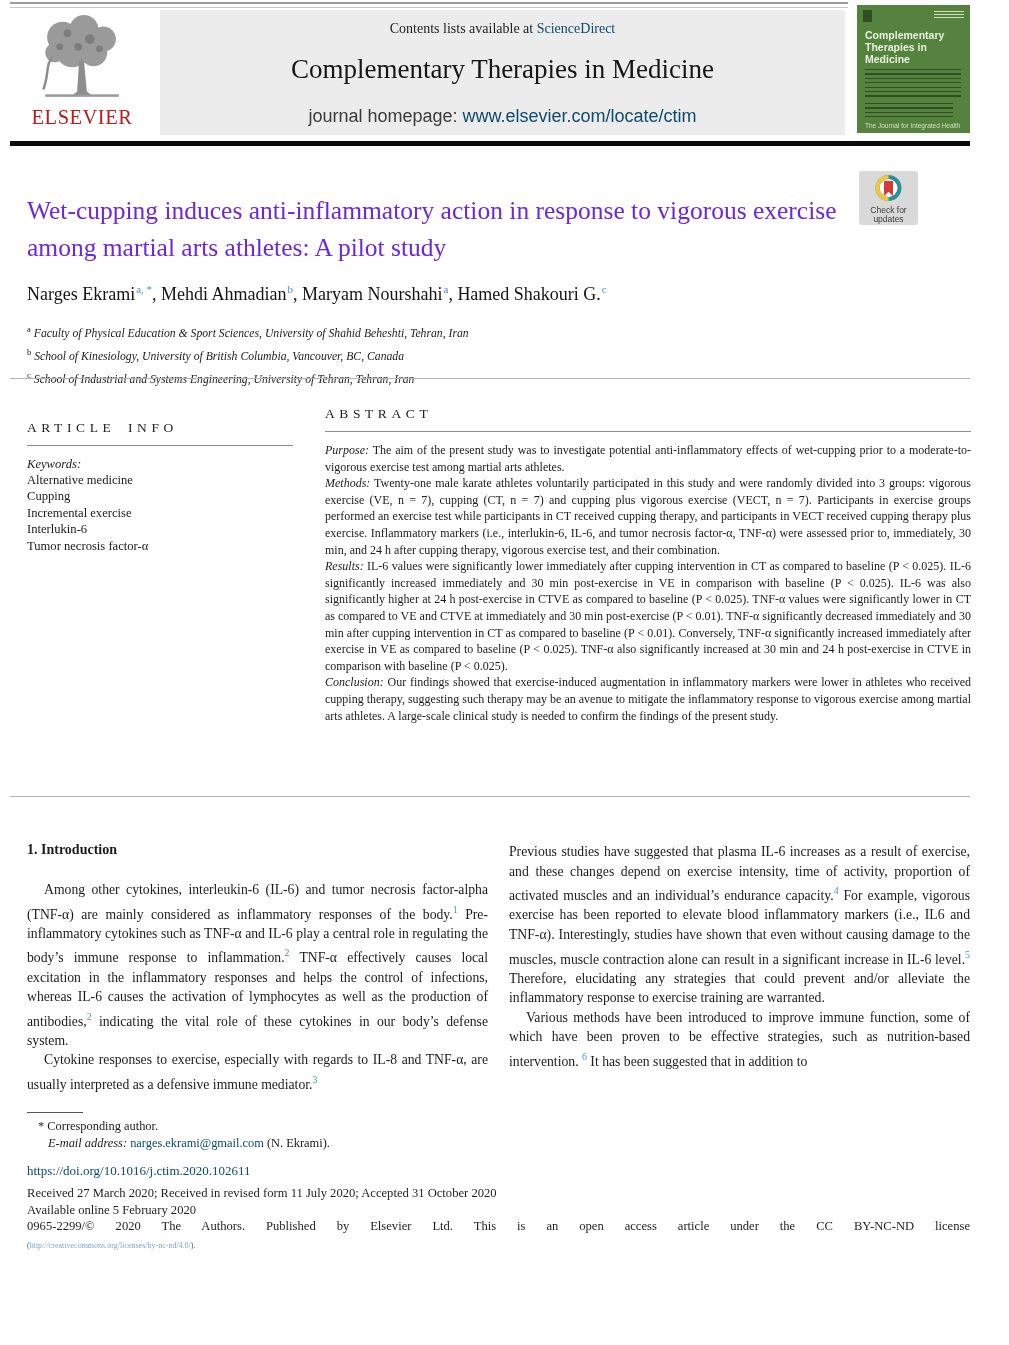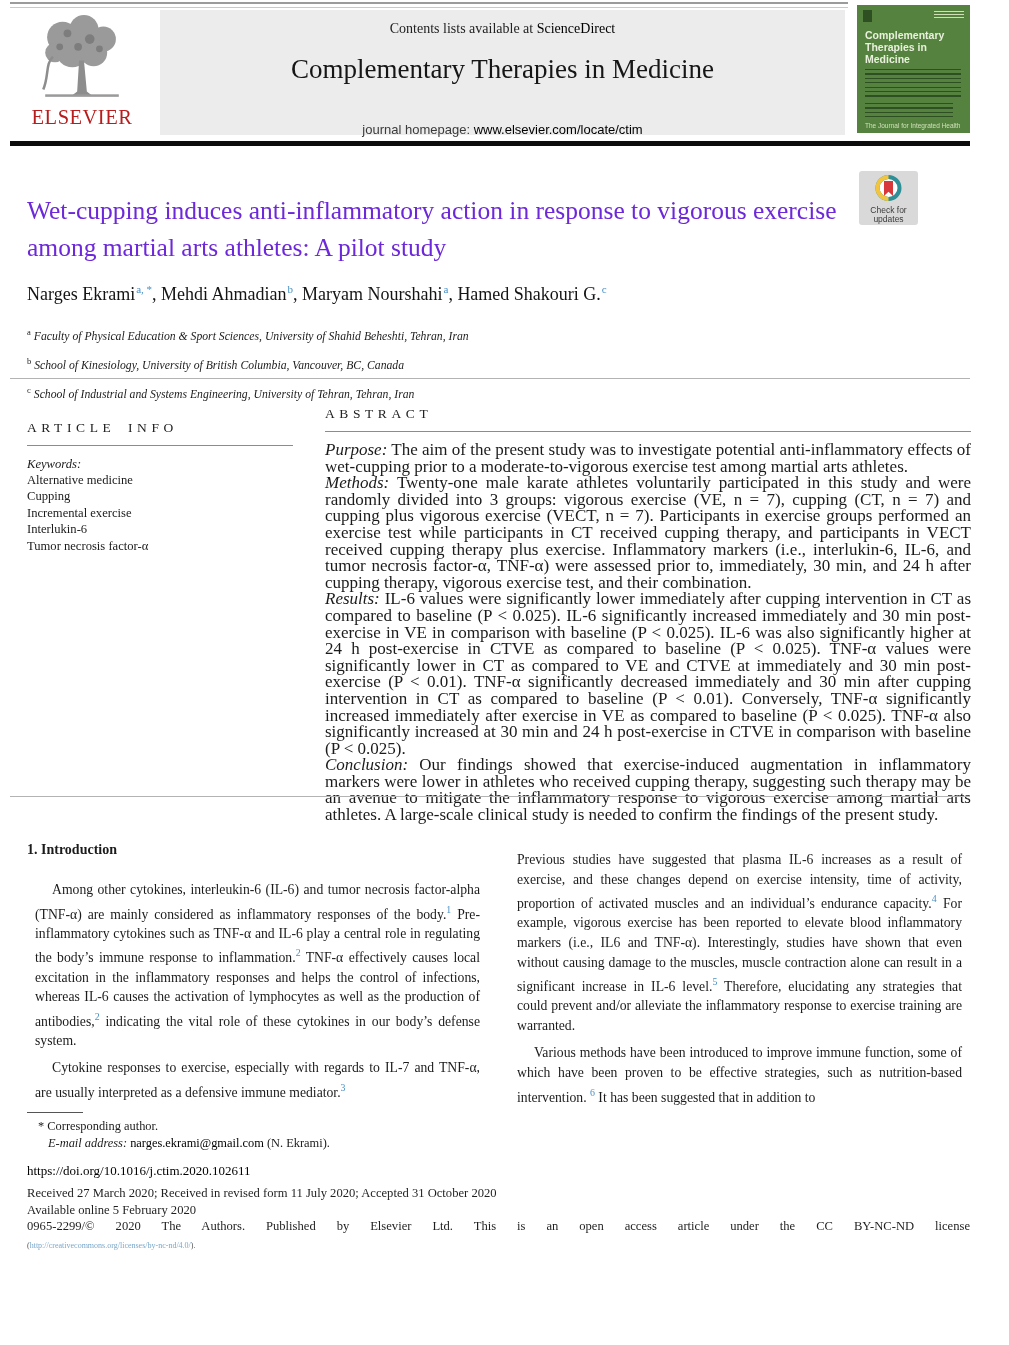--- a/index.html
+++ b/index.html
@@ -1,70 +1,70 @@
 <!DOCTYPE html>
 <html lang="en"><head>
 <meta charset="utf-8">
 <style>
   html,body{margin:0;padding:0;background:#fff;}
   #page{position:relative;width:1009px;height:1345px;background:#ffffff;
         font-family:"Liberation Serif",serif;color:#1b1b1b;overflow:hidden;}
   .abs{position:absolute;}
   a{text-decoration:none;cursor:pointer;}
-  .blue{color:#000000;}
+  .blue{color:#0c4a6e;}
   
   .rule-top-a{left:10px;top:2px;width:838px;height:2px;background:#9b9b9b;}
   .rule-top-b{left:10px;top:7px;width:838px;height:1px;background:#c9c9c9;}
   
   .elsevier{left:24px;top:12px;width:116px;height:124px;text-align:center;}
   .elsevier-word{font-size:20.5px;color:#b91c1c;letter-spacing:.5px;margin-top:-2px;}
   .header-box{left:160px;top:10px;width:685px;height:125px;background:#ececec;text-align:center;}
   .contents-line{position:absolute;top:11px;width:100%;font-size:14px;color:#222;}
   .journal-title{position:absolute;top:44px;width:100%;font-size:27px;color:#161616;}
-  .homepage-line{position:absolute;top:112px;width:100%;font-family:"Liberation Sans",sans-serif;font-size:13px;color:#3a3a3a;}
+  .homepage-line{position:absolute;top:96px;width:100%;font-family:"Liberation Sans",sans-serif;font-size:18px;color:#3a3a3a;}
   
   .cover{left:857px;top:5px;width:113px;height:128px;background:#55833f;overflow:hidden;}
   .cover-logo{position:absolute;left:6px;top:5px;width:9px;height:12px;background:#2e4f22;}
   .cover-issue{position:absolute;right:6px;top:6px;width:30px;height:7px;
                background:repeating-linear-gradient(to bottom,#cfe0b8 0 1px,transparent 1px 3px);}
   .cover-title{position:absolute;left:8px;top:24px;width:86px;font-family:"Liberation Sans",sans-serif;
                font-weight:bold;font-size:10.5px;line-height:12px;color:#e9f0dc;text-align:left;}
   .cover-lines-a{position:absolute;left:8px;top:64px;width:96px;height:30px;
                background:repeating-linear-gradient(to bottom,#2e4f22 0 1.2px,transparent 1.2px 4.4px);}
   .cover-lines-b{position:absolute;left:8px;top:98px;width:88px;height:16px;
                background:repeating-linear-gradient(to bottom,#2e4f22 0 1.2px,transparent 1.2px 4.4px);}
   .cover-tagline{position:absolute;left:8px;bottom:4px;width:100px;font-family:"Liberation Sans",sans-serif;
                font-size:6.5px;color:#cfe0b8;text-align:left;}
   .black-bar{left:10px;top:141px;width:960px;height:5px;background:#0c0c0c;}
   
   .paper-title{left:27px;top:192px;width:812px;font-size:25.5px;line-height:37px;color:#6d28d9;}
   .badge{left:859px;top:171px;width:59px;height:54px;}
   .authors{left:27px;top:283px;font-size:18px;color:#141414;}
   .auth-sup{color:#4a90c4;font-size:11px;margin-left:1px;}
-  .affils{left:27px;top:320px;font-size:11.7px;line-height:24px;}
+  .affils{left:27px;top:320px;font-size:11.7px;line-height:18px;}
   .affil-text{font-style:italic;}
   .affil-sup{font-size:8.5px;margin-right:3px;}
   .rule-mid{left:10px;top:378px;width:960px;height:1px;background:#b3b3b3;}
   
   .caps-head{font-size:13.5px;letter-spacing:.34em;word-spacing:.35em;color:#222;}
   .head-rule{height:1px;background:#8c8c8c;margin-top:9px;}
   .info-col{left:27px;top:406px;width:266px;margin-top:14px;}
   .kw-label{font-style:italic;font-size:12.6px;margin-top:11px;}
   .kw{font-size:12.6px;line-height:16.4px;}
   .abs-col{left:325px;top:406px;width:646px;}
-  .abs-body{margin-top:10px;font-size:17px;line-height:16.6px;text-align:justify;}
+  .abs-body{margin-top:10px;font-size:12px;line-height:16.6px;text-align:justify;}
   .abs-p{margin:0;}
   .abs-label{font-style:italic;}
   
   .rule-sep{left:10px;top:796px;width:960px;height:1px;background:#b3b3b3;}
   .intro{left:27px;top:842px;width:943px;height:250px;}
   .col-left{position:absolute;left:0;top:0;width:461px;}
   .col-right{position:absolute;left:482px;top:0;width:461px;}
   .intro-head{font-size:14px;font-weight:bold;margin:0 0 22px 0;}
-  .body-p{font-size:13.7px;line-height:19.6px;text-align:justify;margin:8px;}
+  .body-p{font-size:13.7px;line-height:19.6px;text-align:justify;margin:0;}
   .indent{text-indent:17px;}
   .ref-sup{color:#4a90c4;font-size:.72em;}
   
   .fn-rule{left:27px;top:1112px;width:56px;height:1px;background:#555;}
   .fn-line1{left:27px;top:1119px;font-size:12.4px;padding-left:11px;}
   .fn-line2{left:27px;top:1136px;font-size:12.4px;padding-left:21px;}
   .fn-email-label{font-style:italic;}
   .doi-line{left:27px;top:1163px;font-size:13px;}
   .received-line{left:27px;top:1186px;font-size:12.6px;color:#1f1f1f;}
   .available-line{left:27px;top:1203px;font-size:12.6px;color:#1f1f1f;}
@@ -175,21 +175,21 @@
       <p class="abs-p"><i class="abs-label">Conclusion:</i> <span>Our findings showed that exercise-induced augmentation in inflammatory markers were lower in athletes who received cupping therapy, suggesting such therapy may be an avenue to mitigate the inflammatory response to vigorous exercise among martial arts athletes. A large-scale clinical study is needed to confirm the findings of the present study.</span></p>
     </div>
   </div>
 
   <div class="abs rule-sep"></div>
 
   <div class="abs intro">
     <div class="col-left">
       <h2 class="intro-head">1. Introduction</h2>
       <p class="body-p indent"><span>Among other cytokines, interleukin-6 (IL-6) and tumor necrosis factor-alpha (TNF-α) are mainly considered as inflammatory responses of the body.</span><sup class="ref-sup">1</sup><span> Pre-inflammatory cytokines such as TNF-α and IL-6 play a central role in regulating the body’s immune response to inflammation.</span><sup class="ref-sup">2</sup><span> TNF-α effectively causes local excitation in the inflammatory responses and helps the control of infections, whereas IL-6 causes the activation of lymphocytes as well as the production of antibodies,</span><sup class="ref-sup">2</sup><span> indicating the vital role of these cytokines in our body’s defense system.</span></p>
-      <p class="body-p indent"><span>Cytokine responses to exercise, especially with regards to IL-7 and TNF-α, are usually interpreted as a defensive immune mediator.</span><sup class="ref-sup">3</sup></p>
+      <p class="body-p indent"><span>Cytokine responses to exercise, especially with regards to IL-8 and TNF-α, are usually interpreted as a defensive immune mediator.</span><sup class="ref-sup">3</sup></p>
     </div>
     <div class="col-right">
       <p class="body-p"><span>Previous studies have suggested that plasma IL-6 increases as a result of exercise, and these changes depend on exercise intensity, time of activity, proportion of activated muscles and an individual’s endurance capacity.</span><sup class="ref-sup">4</sup><span> For example, vigorous exercise has been reported to elevate blood inflammatory markers (i.e., IL6 and TNF-α). Interestingly, studies have shown that even without causing damage to the muscles, muscle contraction alone can result in a significant increase in IL-6 level.</span><sup class="ref-sup">5</sup><span> Therefore, elucidating any strategies that could prevent and/or alleviate the inflammatory response to exercise training are warranted.</span></p>
       <p class="body-p indent"><span>Various methods have been introduced to improve immune function, some of which have been proven to be effective strategies, such as nutrition-based intervention. </span><sup class="ref-sup">6</sup><span> It has been suggested that in addition to</span></p>
     </div>
   </div>
 
   <div class="abs fn-rule"></div>
   <div class="abs fn-line1">* Corresponding author.</div>
   <div class="abs fn-line2"><span class="fn-email-label">E-mail address:</span> <a class="blue">narges.ekrami@gmail.com</a><span> (N. Ekrami).</span></div>

